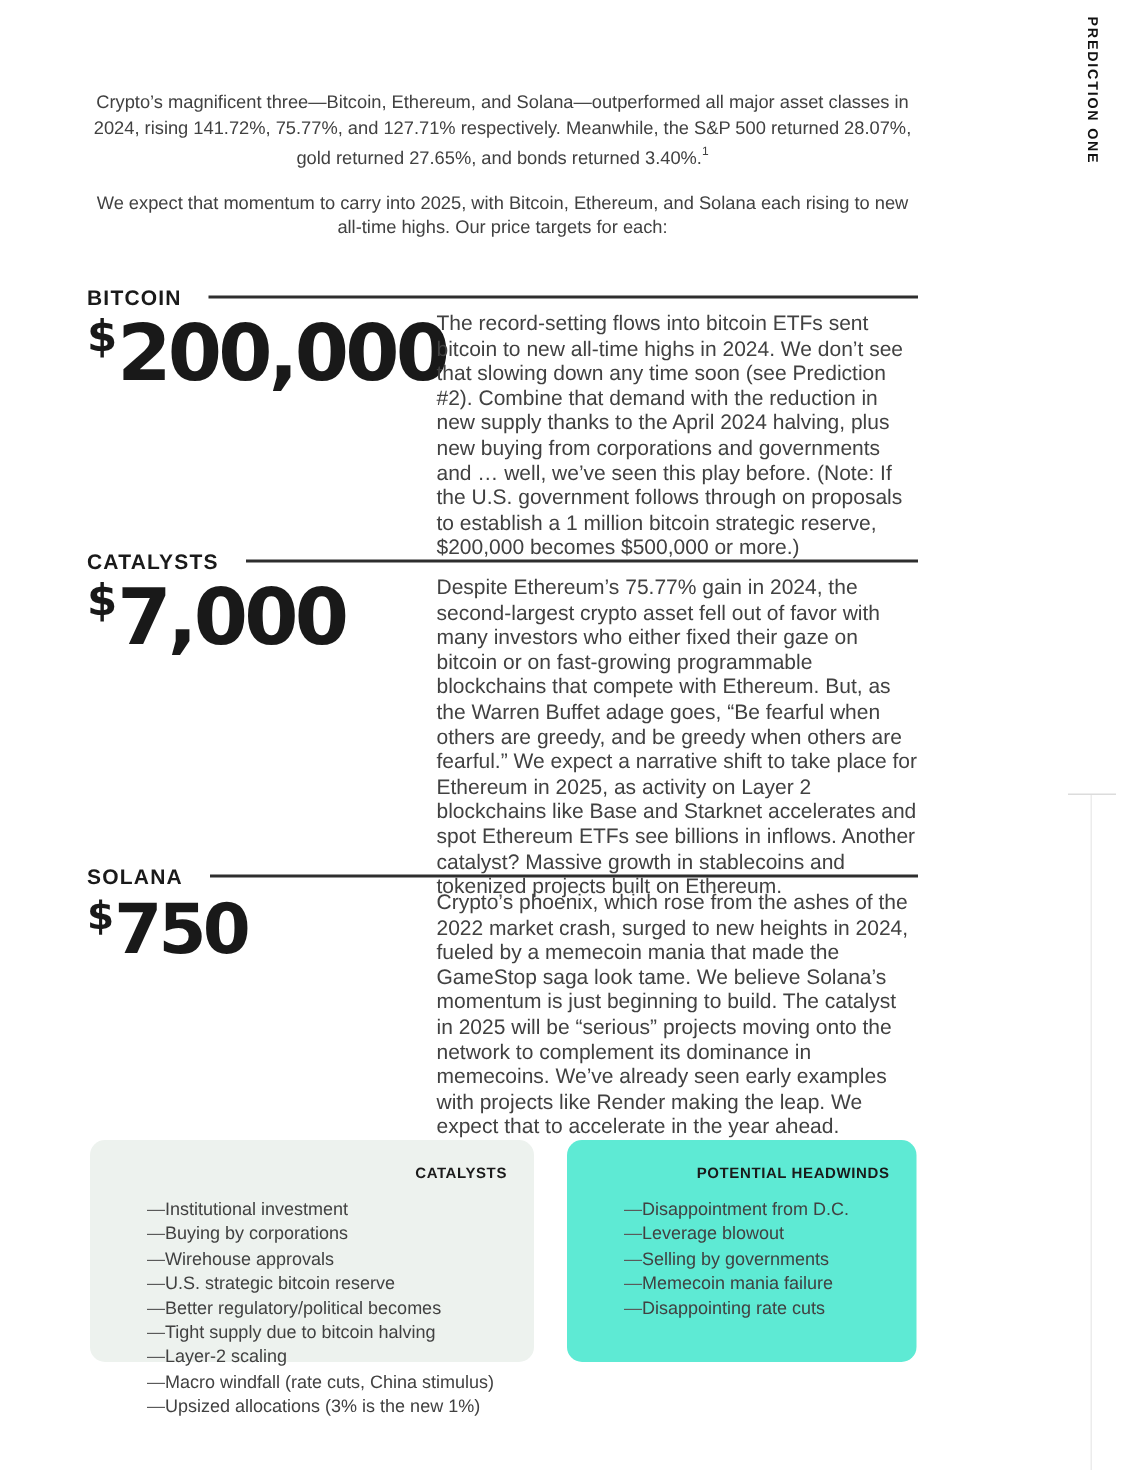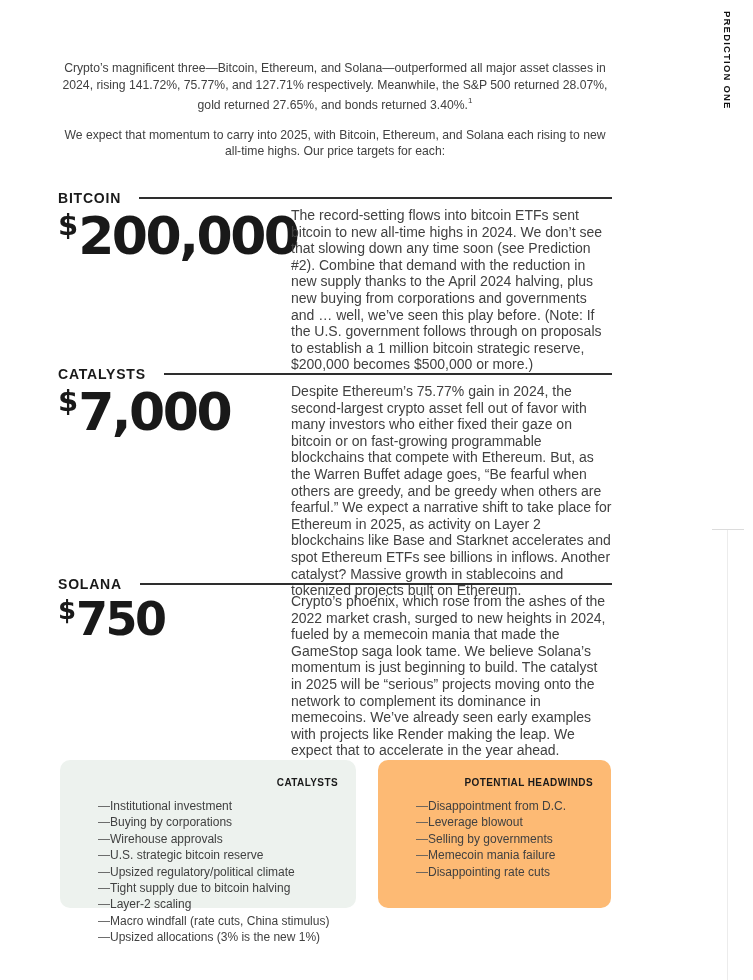--- a/index.html
+++ b/index.html
@@ -39,21 +39,21 @@
     width:321px;flex:0 0 321px;color:#414141;
     font-size:14px;line-height:16.6px;
   }
 
   
   .box{
     position:absolute;top:760px;height:148px;border-radius:10px;
     box-sizing:border-box;padding:17px 18px 14px 20px;text-align:right;
   }
   .box-catalysts{left:60px;width:296px;background:#EDF2EE;}
-  .box-headwinds{left:378px;width:233px;background:#fdba74;}
+  .box-headwinds{left:378px;width:233px;background:#5eead4;}
   .box-title{
     font-size:10px;font-weight:bold;letter-spacing:.4px;color:#1a1a1a;
     margin-bottom:10px;
   }
   .box-list{display:flex;flex-direction:column;}
   .box-item{display:flex;line-height:16.4px;font-size:12px;color:#414141;}
   .box-item .dash{flex:0 0 30px;color:#5a5a5a;}
 
   
   .side-label{
@@ -135,21 +135,21 @@
     <div class="box-item">
         <span class="dash">—</span>
         <span>Wirehouse approvals</span>
       </div>
     <div class="box-item">
         <span class="dash">—</span>
         <span>U.S. strategic bitcoin reserve</span>
       </div>
     <div class="box-item">
         <span class="dash">—</span>
-        <span>Upsized regulatory/political climate</span>
+        <span>Better regulatory/political becomes</span>
       </div>
     <div class="box-item">
         <span class="dash">—</span>
         <span>Tight supply due to bitcoin halving</span>
       </div>
     <div class="box-item">
         <span class="dash">—</span>
         <span>Layer-2 scaling</span>
       </div>
     <div class="box-item">

